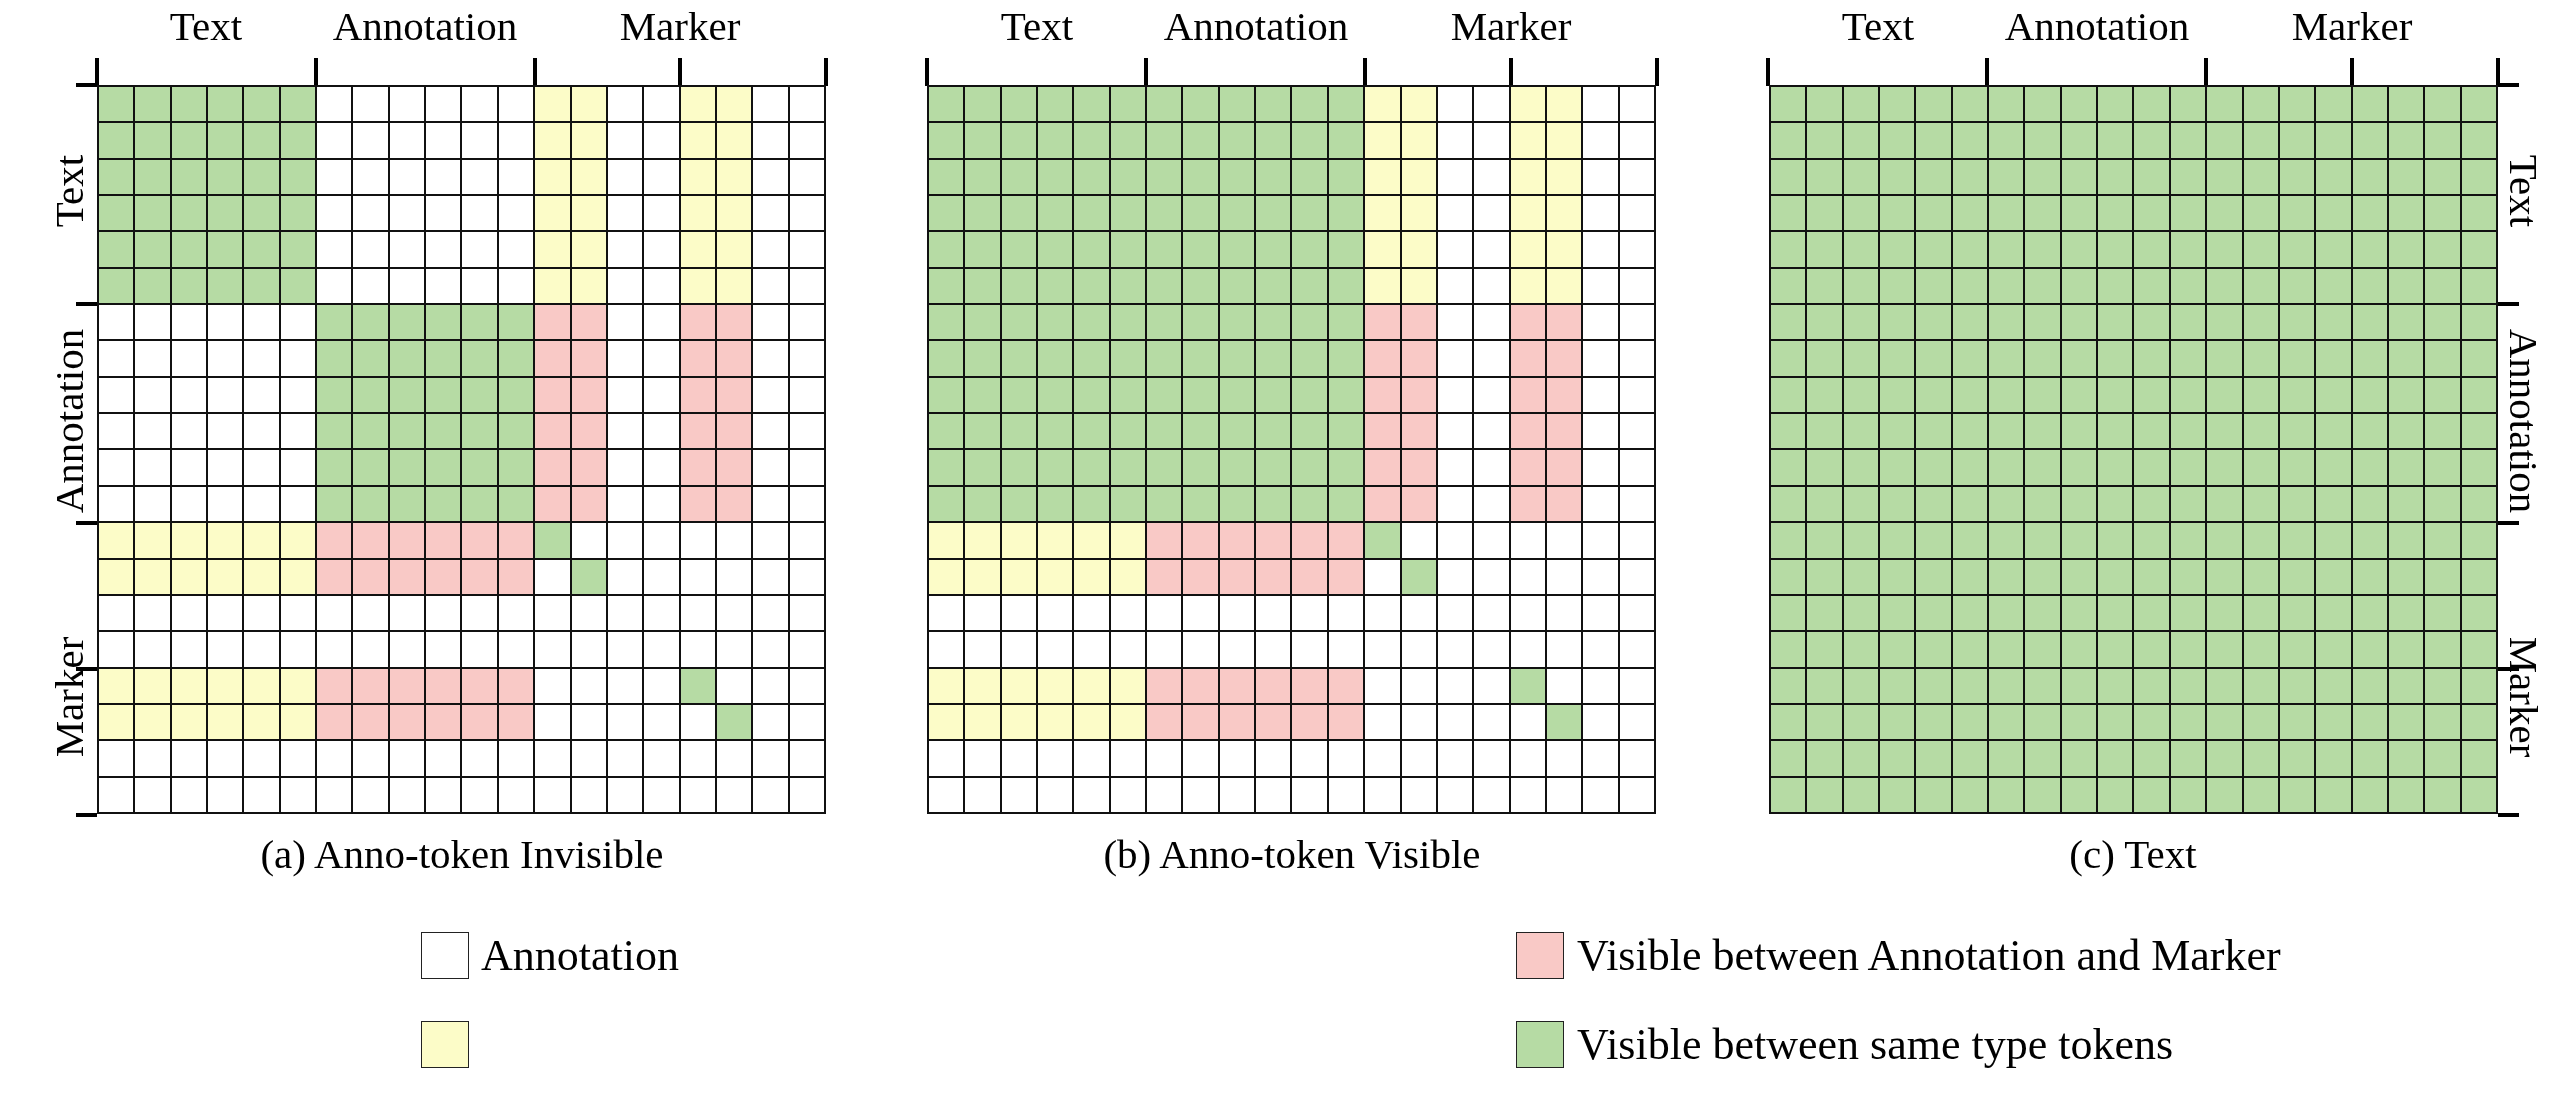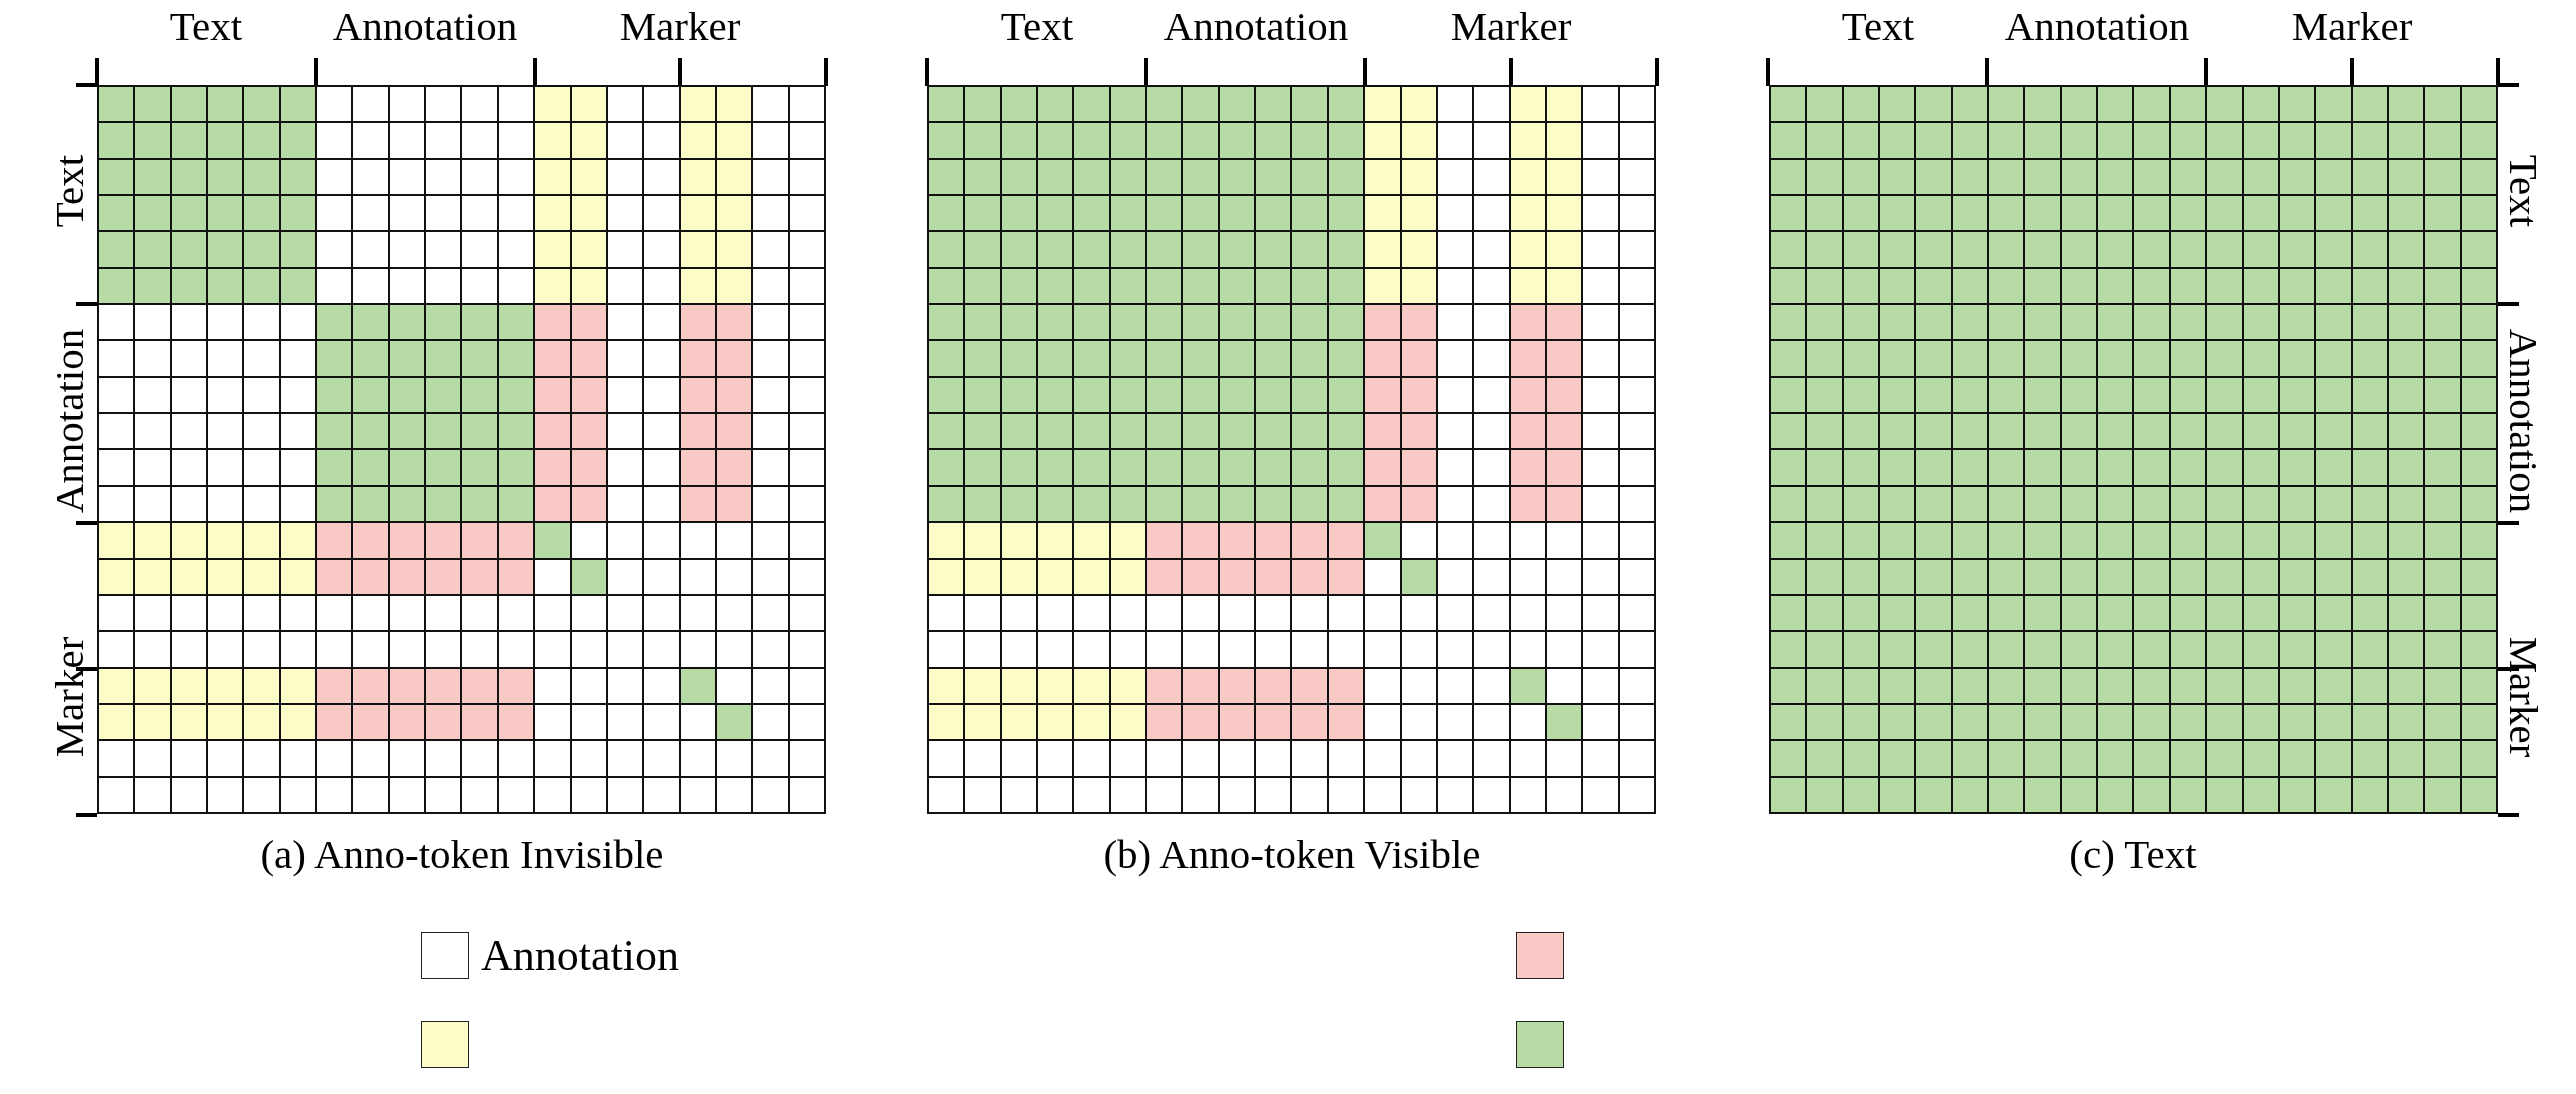--- a/index.html
+++ b/index.html
@@ -1277,16 +1277,18 @@
   <div class="caption" style="left:462px;top:831px;">(a) Anno-token Invisible</div>
   <div class="caption" style="left:1292px;top:831px;">(b) Anno-token Visible</div>
   <div class="caption" style="left:2133px;top:831px;">(c) Text</div>
 
   <div class="swatch" id="sw-w" style="left: 421px; top: 932px; background: rgb(255, 255, 255);"></div>
   <div class="legend-label" style="left:481px;top:932px;">Annotation</div>
 
   <div class="swatch" id="sw-y" style="left: 421px; top: 1021px; background: rgb(252, 252, 200);"></div>
 
   <div class="swatch" id="sw-p" style="left: 1516px; top: 932px; background: rgb(249, 201, 198);"></div>
+  <div class="legend-label" style="left:1577px;top:932px;">Visible between Annotation and Marker</div>
 
   <div class="swatch" id="sw-g" style="left: 1516px; top: 1021px; background: rgb(182, 219, 164);"></div>
+  <div class="legend-label" style="left:1577px;top:1021px;">Visible between same type tokens</div>
 </div>
 
 
 </body></html>

